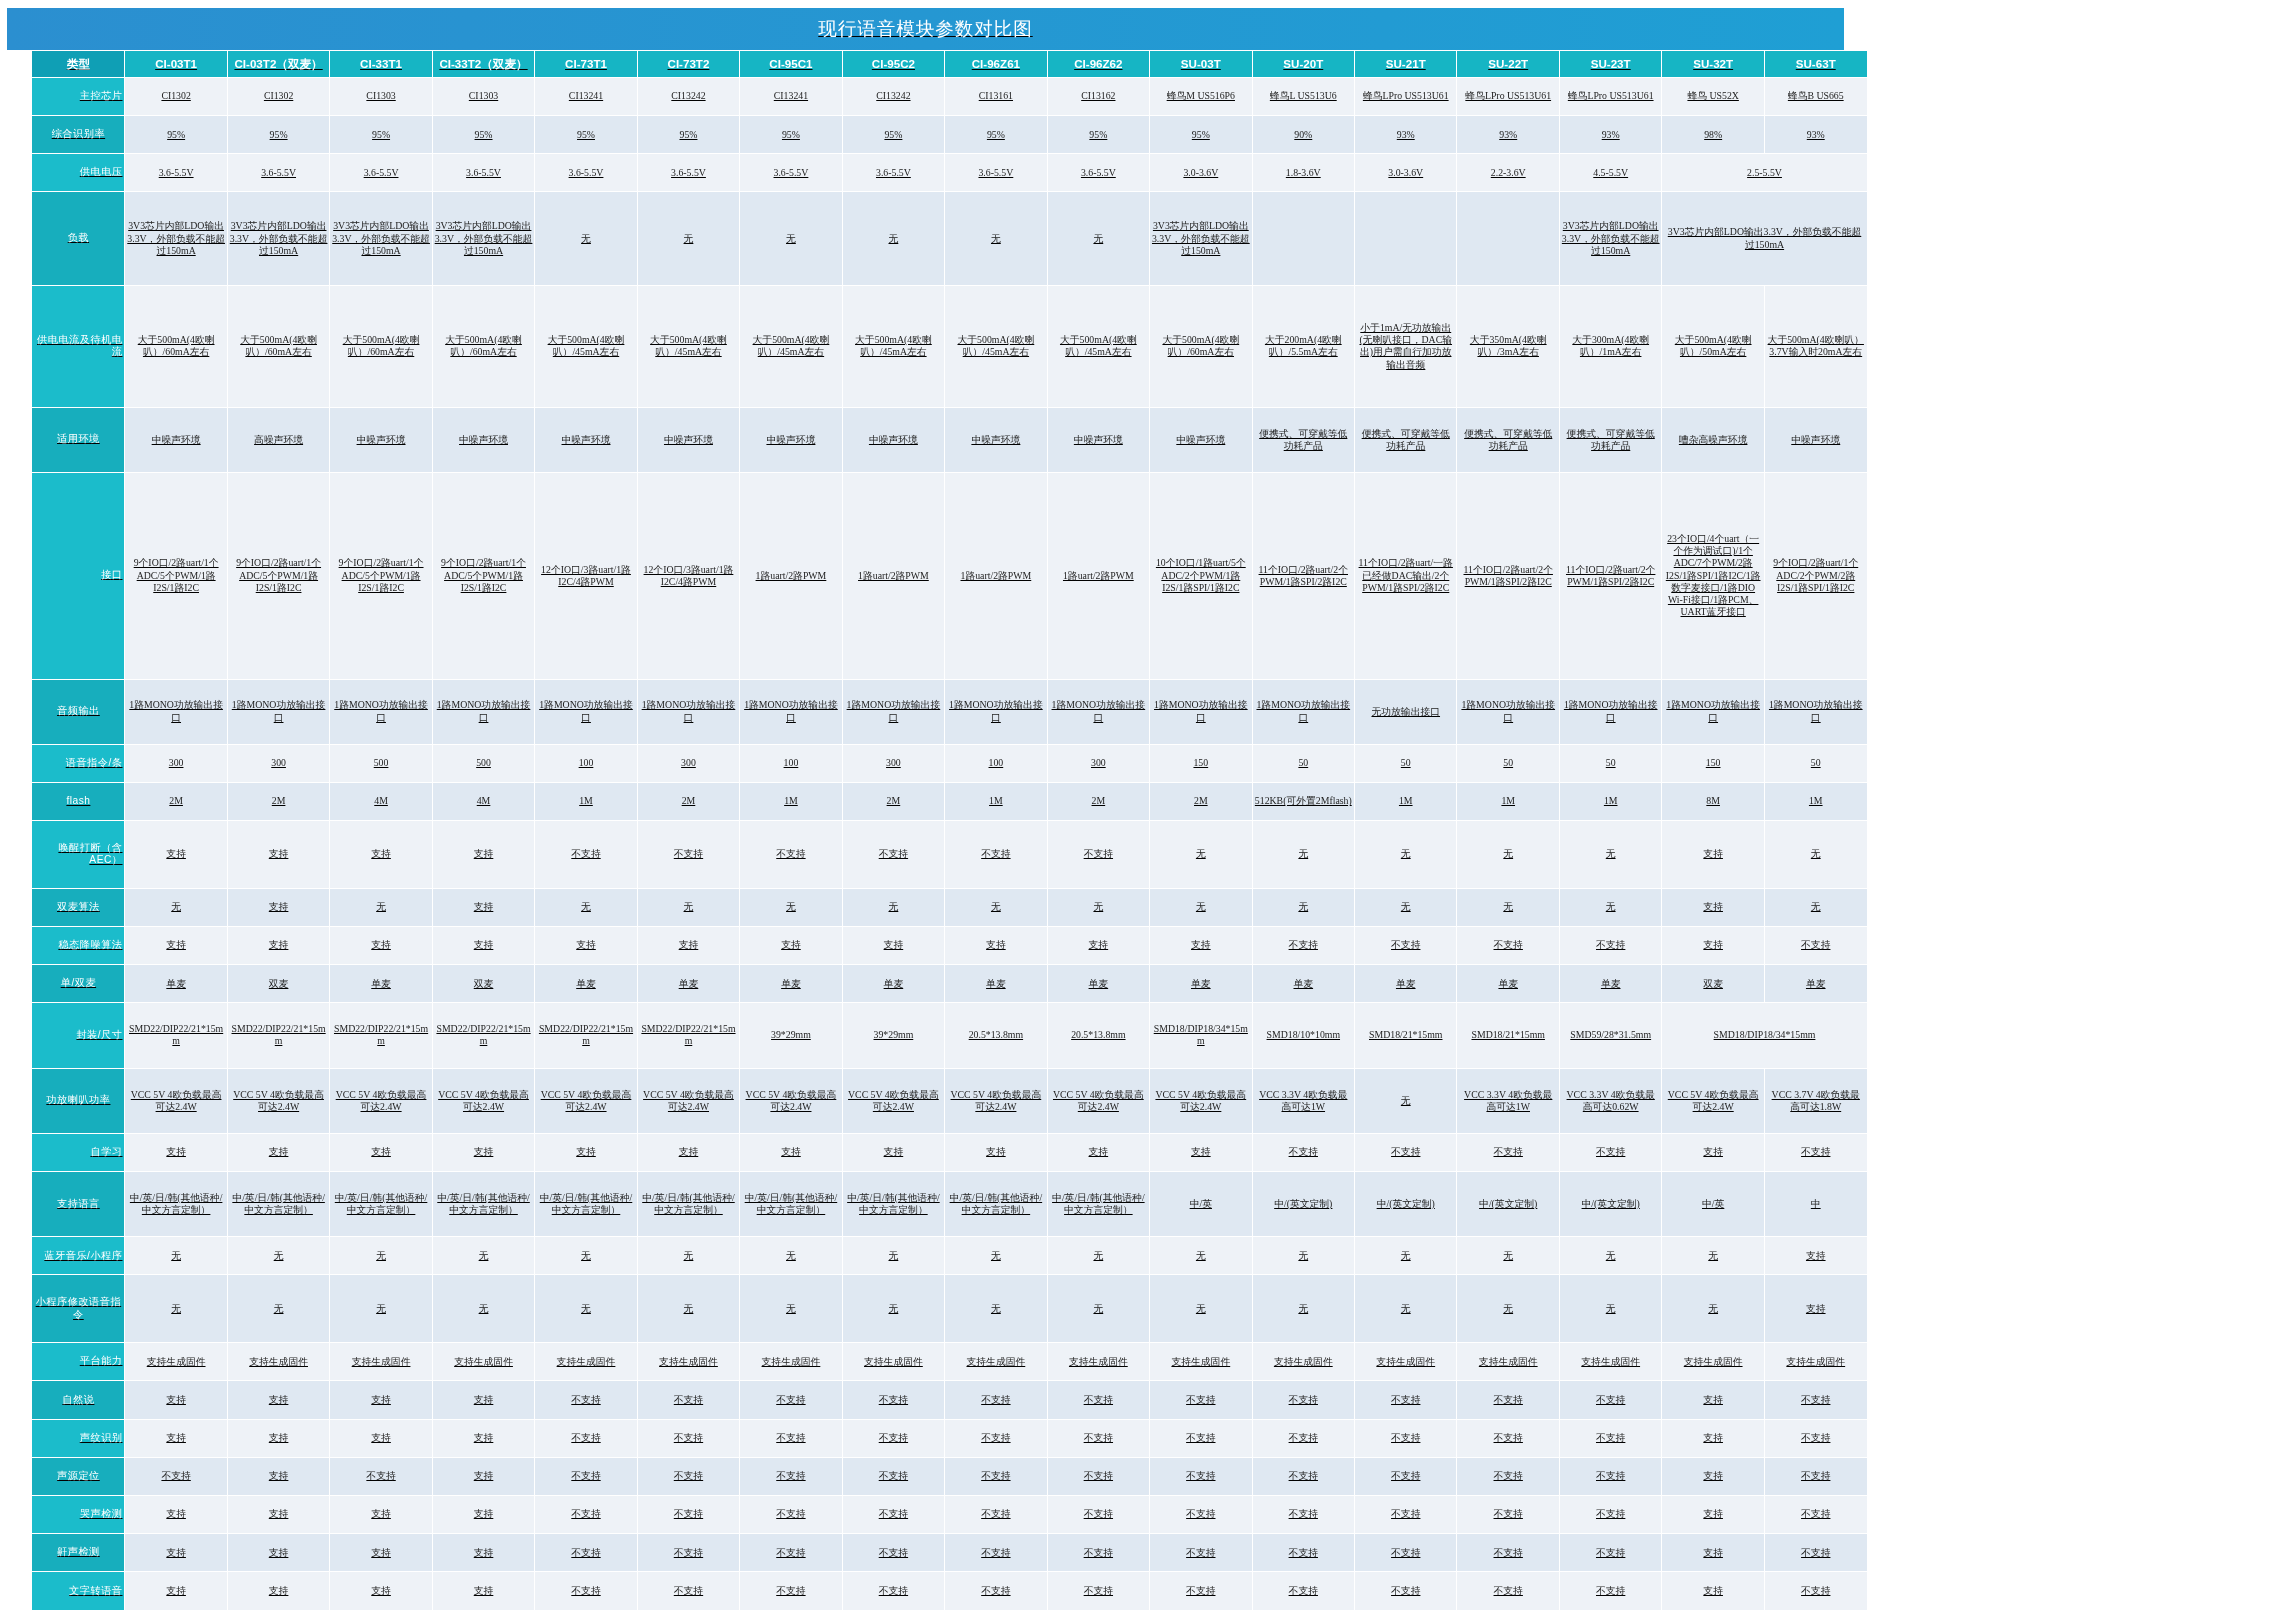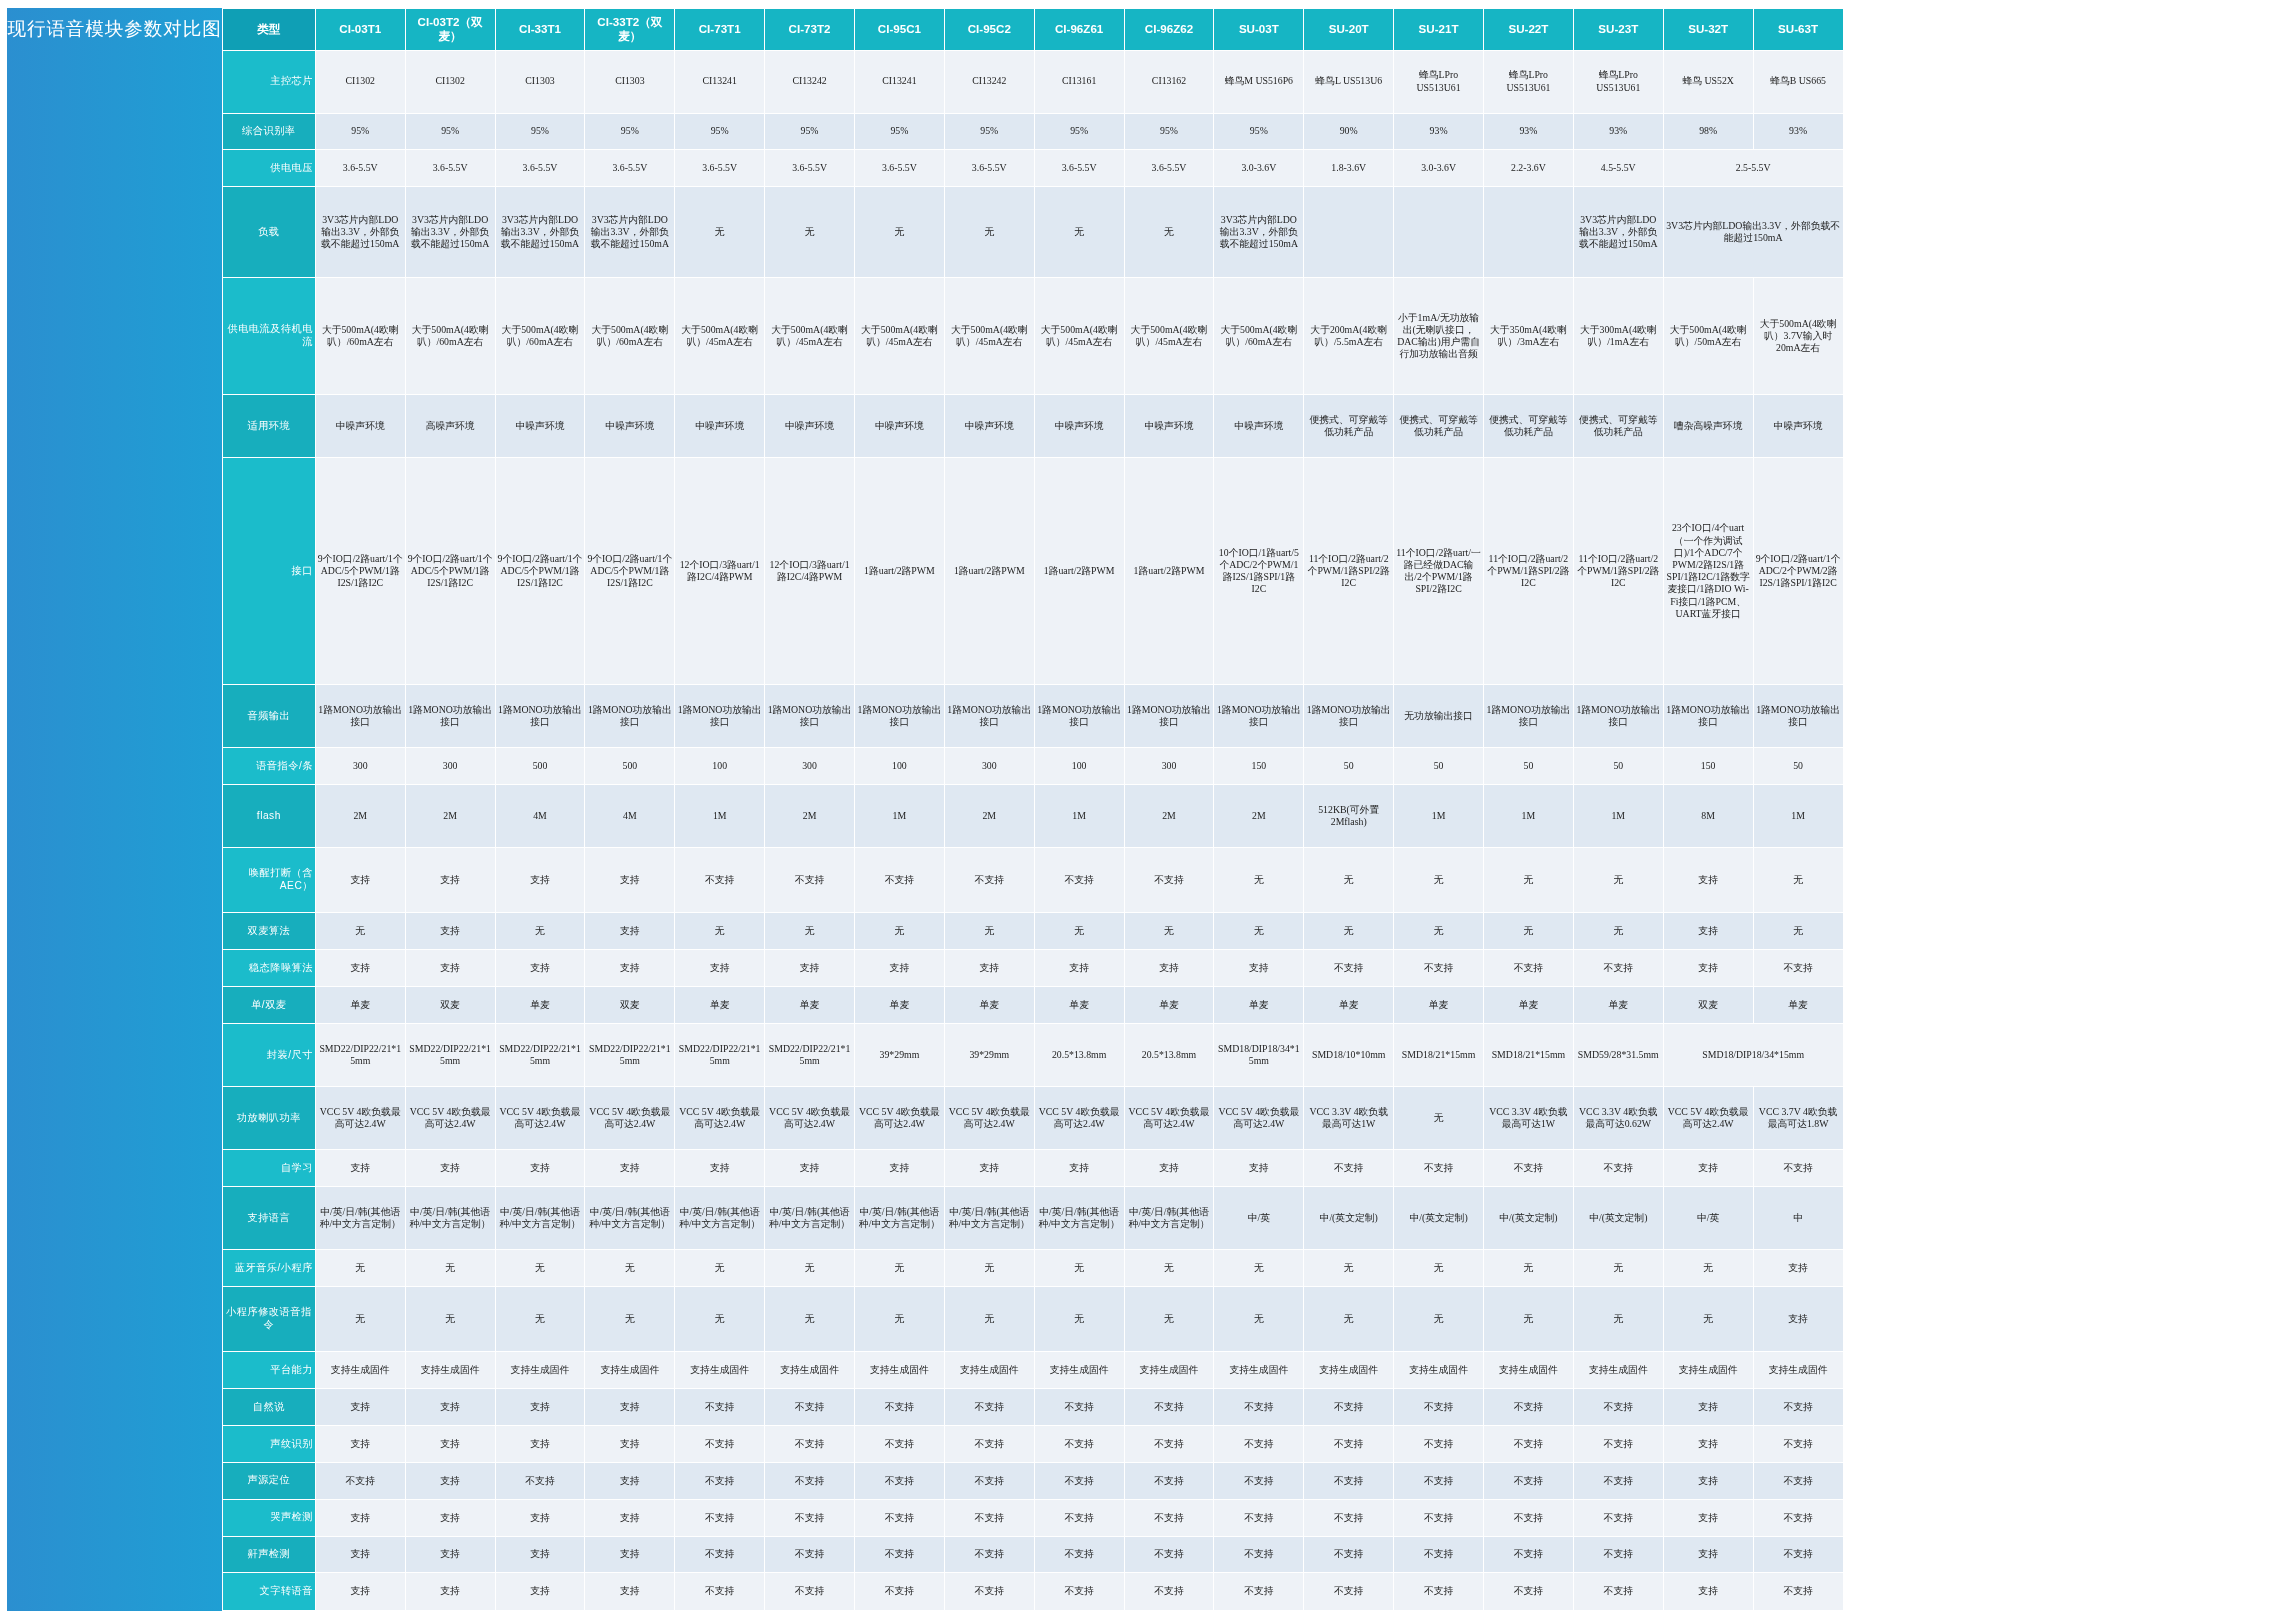--- a/index.html
+++ b/index.html
@@ -8,37 +8,39 @@
     background: #ffffff;
     font-family: "Liberation Serif", "DejaVu Serif", serif;
   }
   #page {
     width: 1851px;
     height: 1618px;
     background: #ffffff;
     box-sizing: border-box;
     padding: 8.4px 7.4px 7.4px 7.4px;
     display: flex;
-    flex-direction: row;
+    flex-direction: column;
+    text-decoration: underline;
   }
   .title-bar {
     background: #2196cf;
     background: linear-gradient(to right, #2b8fd0, #1f9fd4);
     color: #ffffff;
     text-align: center;
     font-size: 18.6px;
     letter-spacing: 0.9px;
     padding: 7.4px 0 8.4px 0;
     font-family: "Liberation Sans", sans-serif;
   }
   table {
     border-collapse: collapse;
     table-layout: fixed;
     width: 100%;
     flex: 1;
+    margin-left: 24px;
   }
   col.rowhdr { width: 93px; }
   td, th {
     border: 0.5px solid #ffffff;
     text-align: center;
     vertical-align: middle;
     font-size: 9.8px;
     line-height: 1.25;
     padding: 1.4px 1.9px;
     color: #222222;

